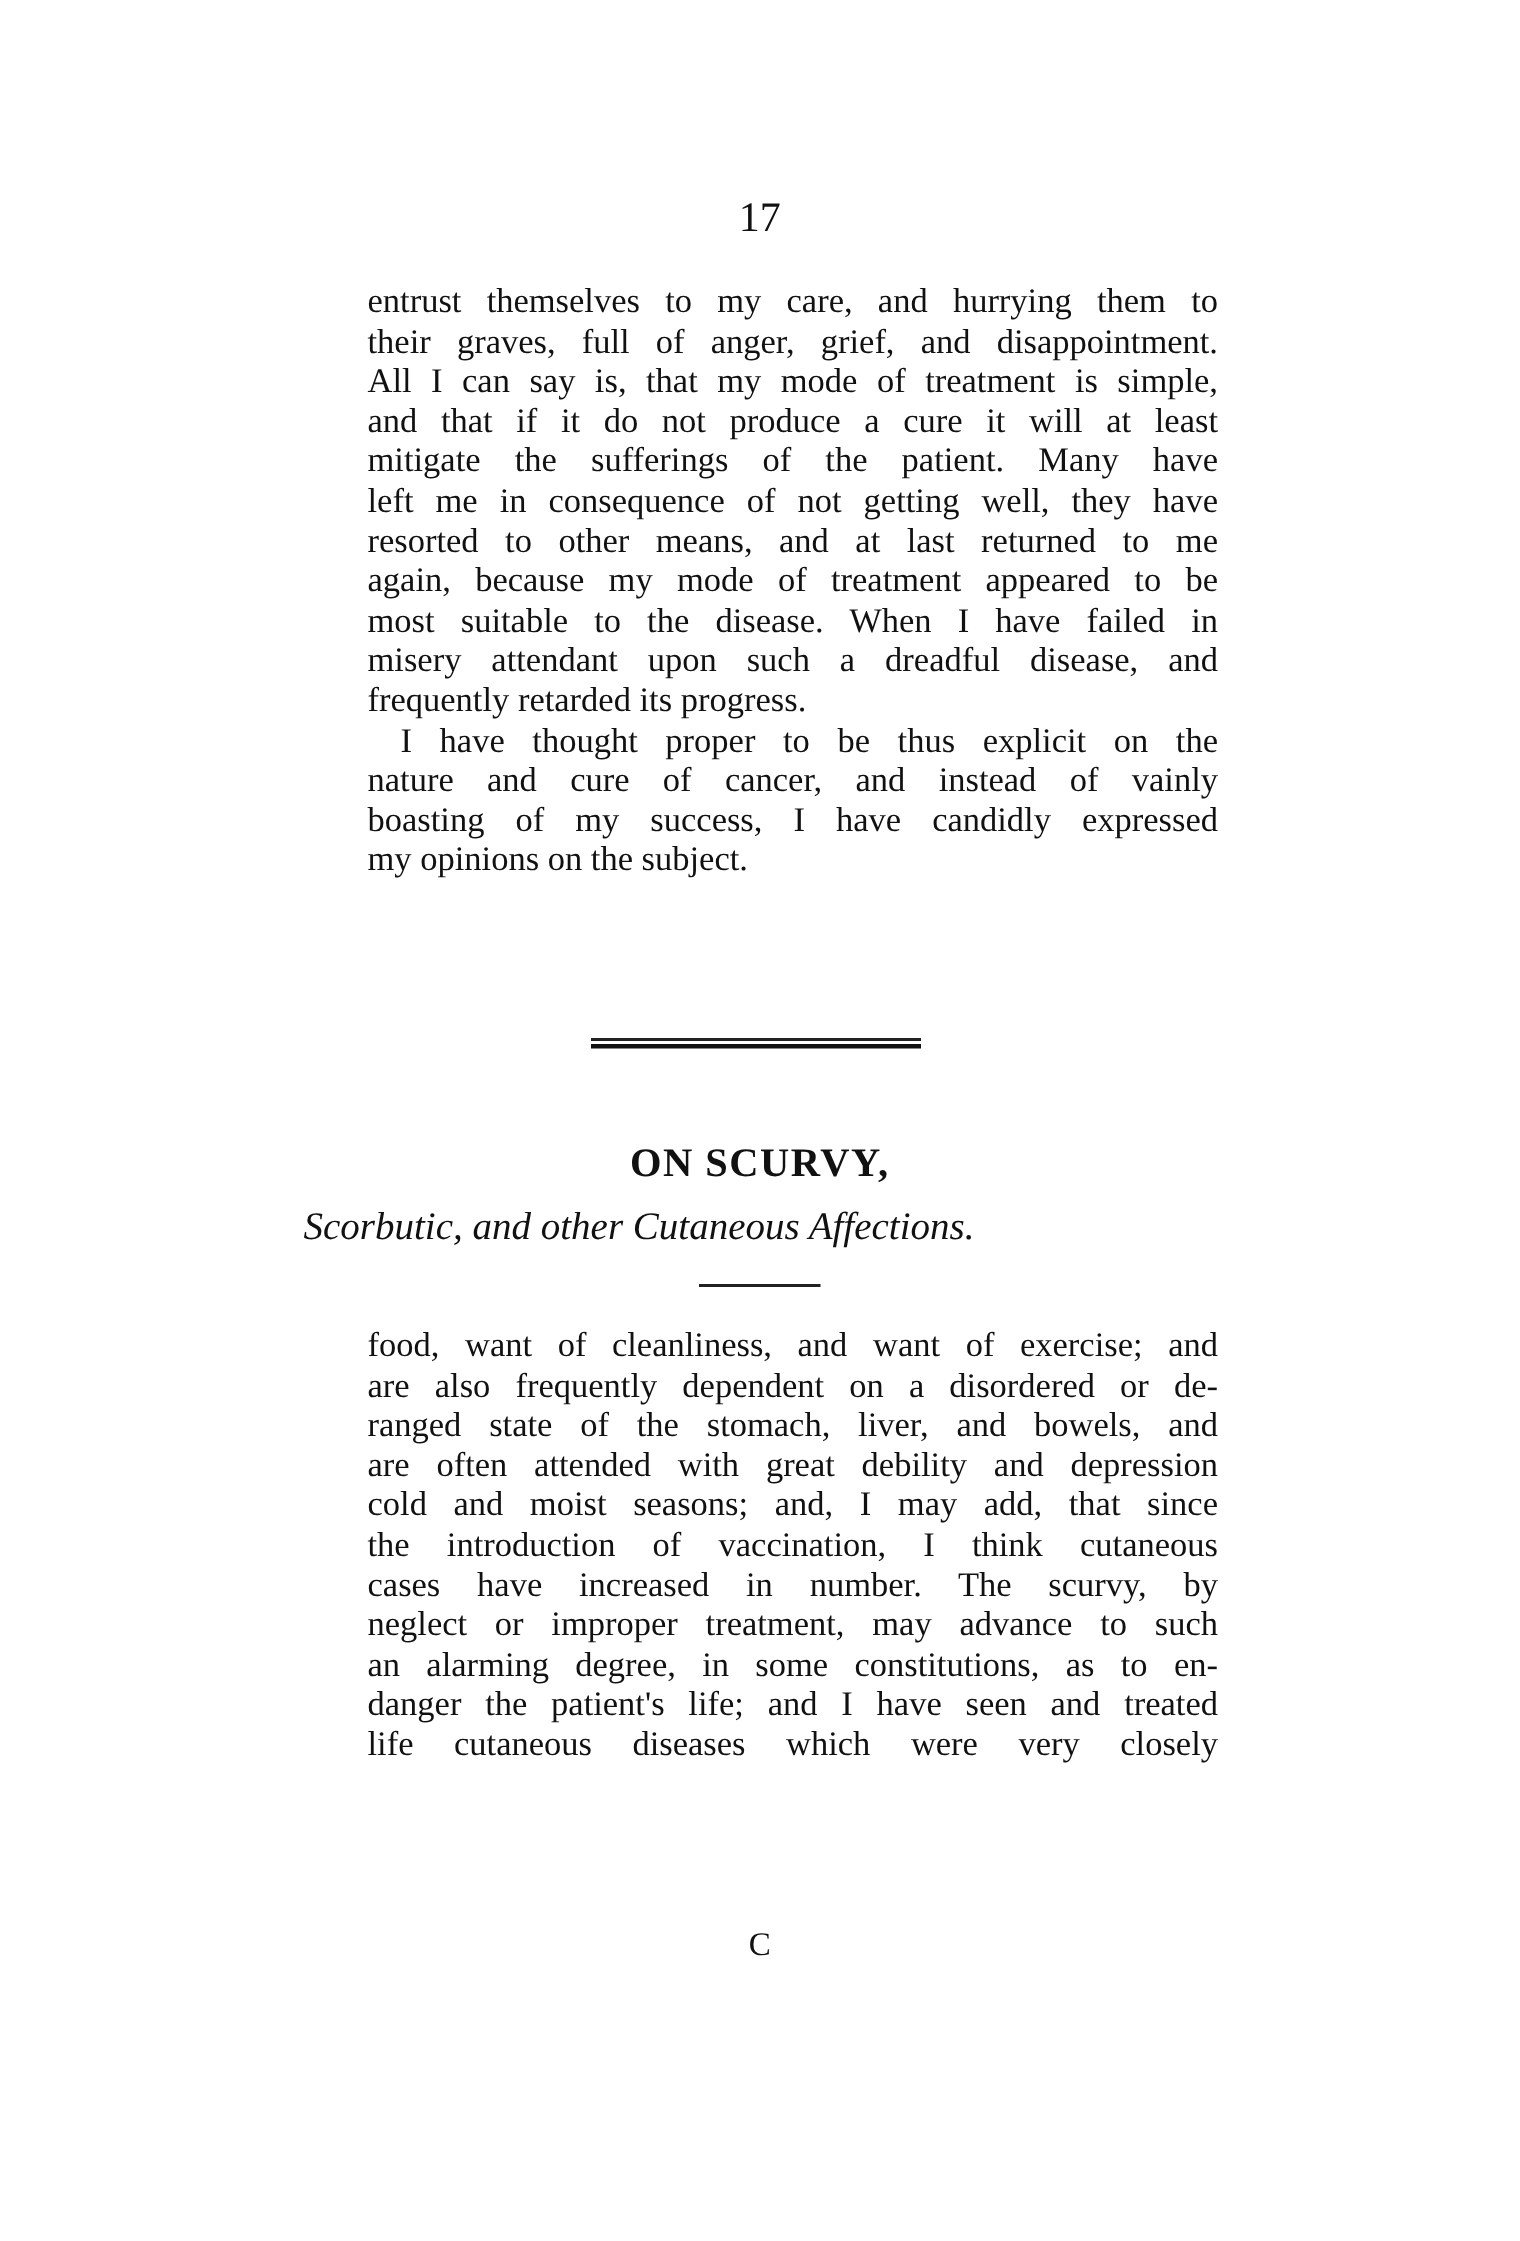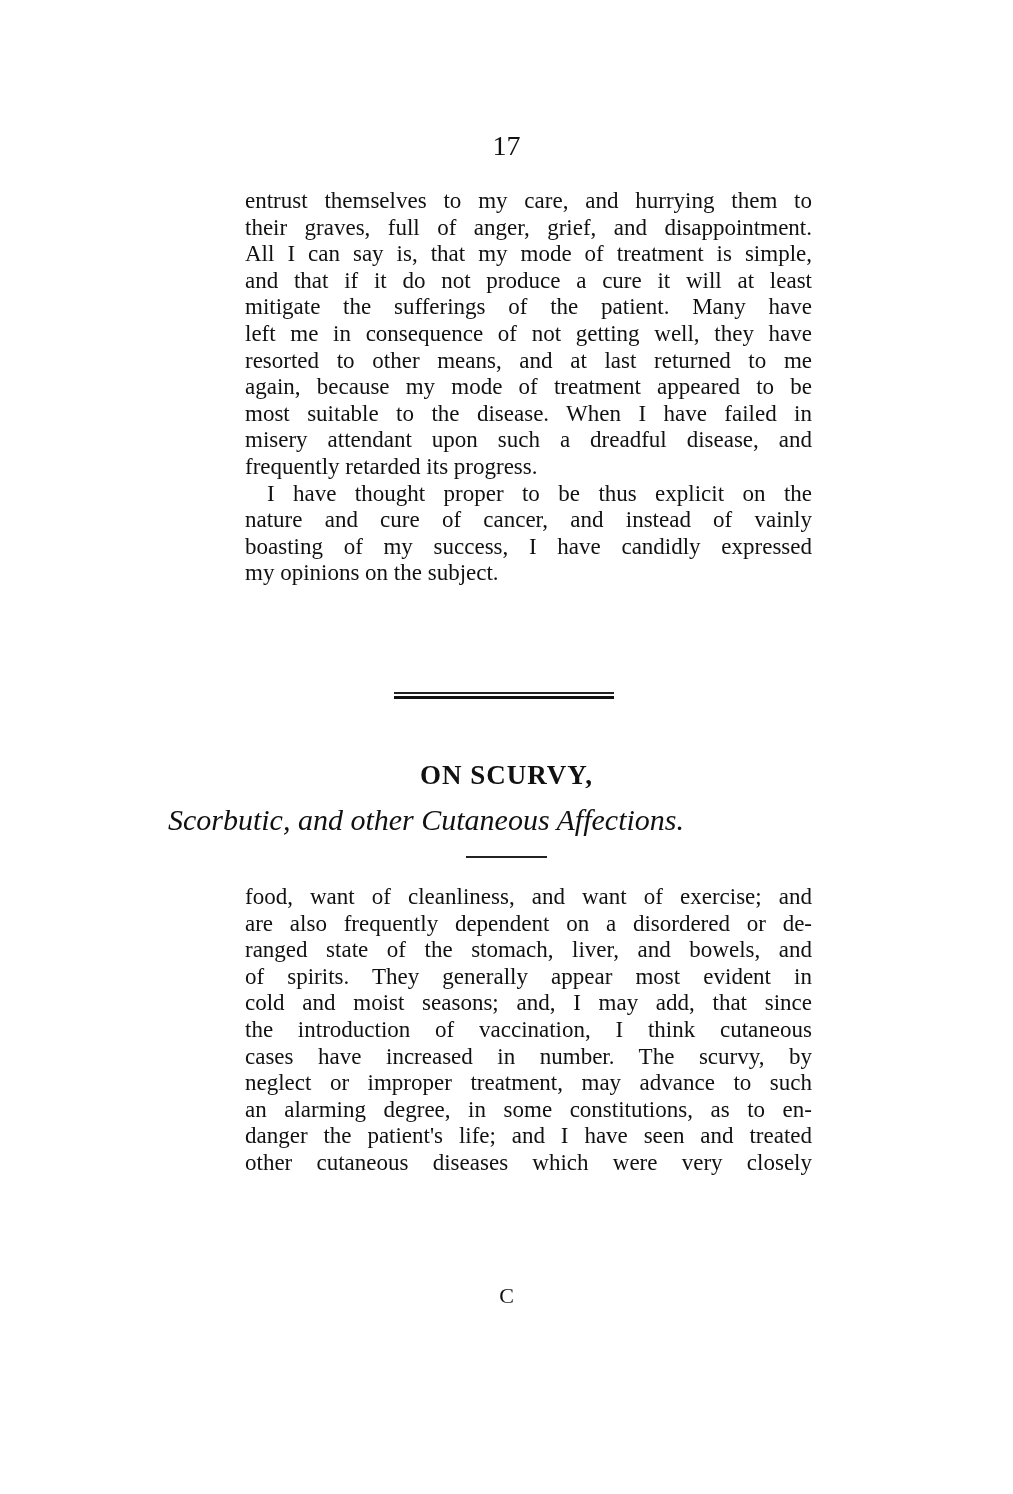--- a/index.html
+++ b/index.html
@@ -10,21 +10,21 @@
   .block { position: absolute; left: 200px; width: 612px; font-size: 23px; line-height: 26.6px; }
   .line { display: block; white-space: nowrap; text-align: justify; text-align-last: justify; height: 26.6px; margin-left: 45px; }
   .line.last { text-align-last: left; }
   .line.indent { padding-left: 22px; }
   .rule-double { position: absolute; left: 394px; width: 220px; top: 692px; }
   .rule-double .r1 { height: 2px; background: #222; margin-bottom: 2px; }
   .rule-double .r2 { height: 3px; background: #111; }
   .heading { position: absolute; top: 760px; left: 0; width: 1013px; text-align: center;
              font-size: 27px; font-weight: bold; letter-spacing: 1px; }
   .subheading { position: absolute; top: 803px; left: 0; width: 852px; text-align: center;
-                font-size: 30px; font-style: italic; }
+                font-size: 26px; font-style: italic; }
   .rule-single { position: absolute; top: 856px; left: 466px; width: 81px; height: 2px; background: #222; }
   .sc { font-variant: small-caps; }
   .signature { position: absolute; top: 1283px; left: 0; width: 1013px; text-align: center; font-size: 22px; }
 </style>
 </head>
 <body>
 
 <div class="page-number">17</div>
 
 <div class="block" style="top:188px;">
@@ -51,23 +51,23 @@
 </div>
 
 <div class="heading">ON SCURVY,</div>
 <div class="subheading">Scorbutic, and other Cutaneous Affections.</div>
 <div class="rule-single"></div>
 
 <div class="block" style="top:884px;">
   <span class="line">food, want of cleanliness, and want of exercise; and</span>
   <span class="line">are also frequently dependent on a disordered or de-</span>
   <span class="line">ranged state of the stomach, liver, and bowels, and</span>
-  <span class="line">of spirits.  They generally appear most evident in</span>
+  <span class="line">are often attended with great debility and depression</span>
   <span class="line">cold and moist seasons; and, I may add, that since</span>
   <span class="line">the introduction of vaccination, I think cutaneous</span>
   <span class="line">cases have increased in number.  The scurvy, by</span>
   <span class="line">neglect or improper treatment, may advance to such</span>
   <span class="line">an alarming degree, in some constitutions, as to en-</span>
   <span class="line">danger the patient's life; and I have seen and treated</span>
-  <span class="line">other cutaneous diseases which were very closely</span>
+  <span class="line">life cutaneous diseases which were very closely</span>
 </div>
 
 <div class="signature">C</div>
 
 </body></html>

